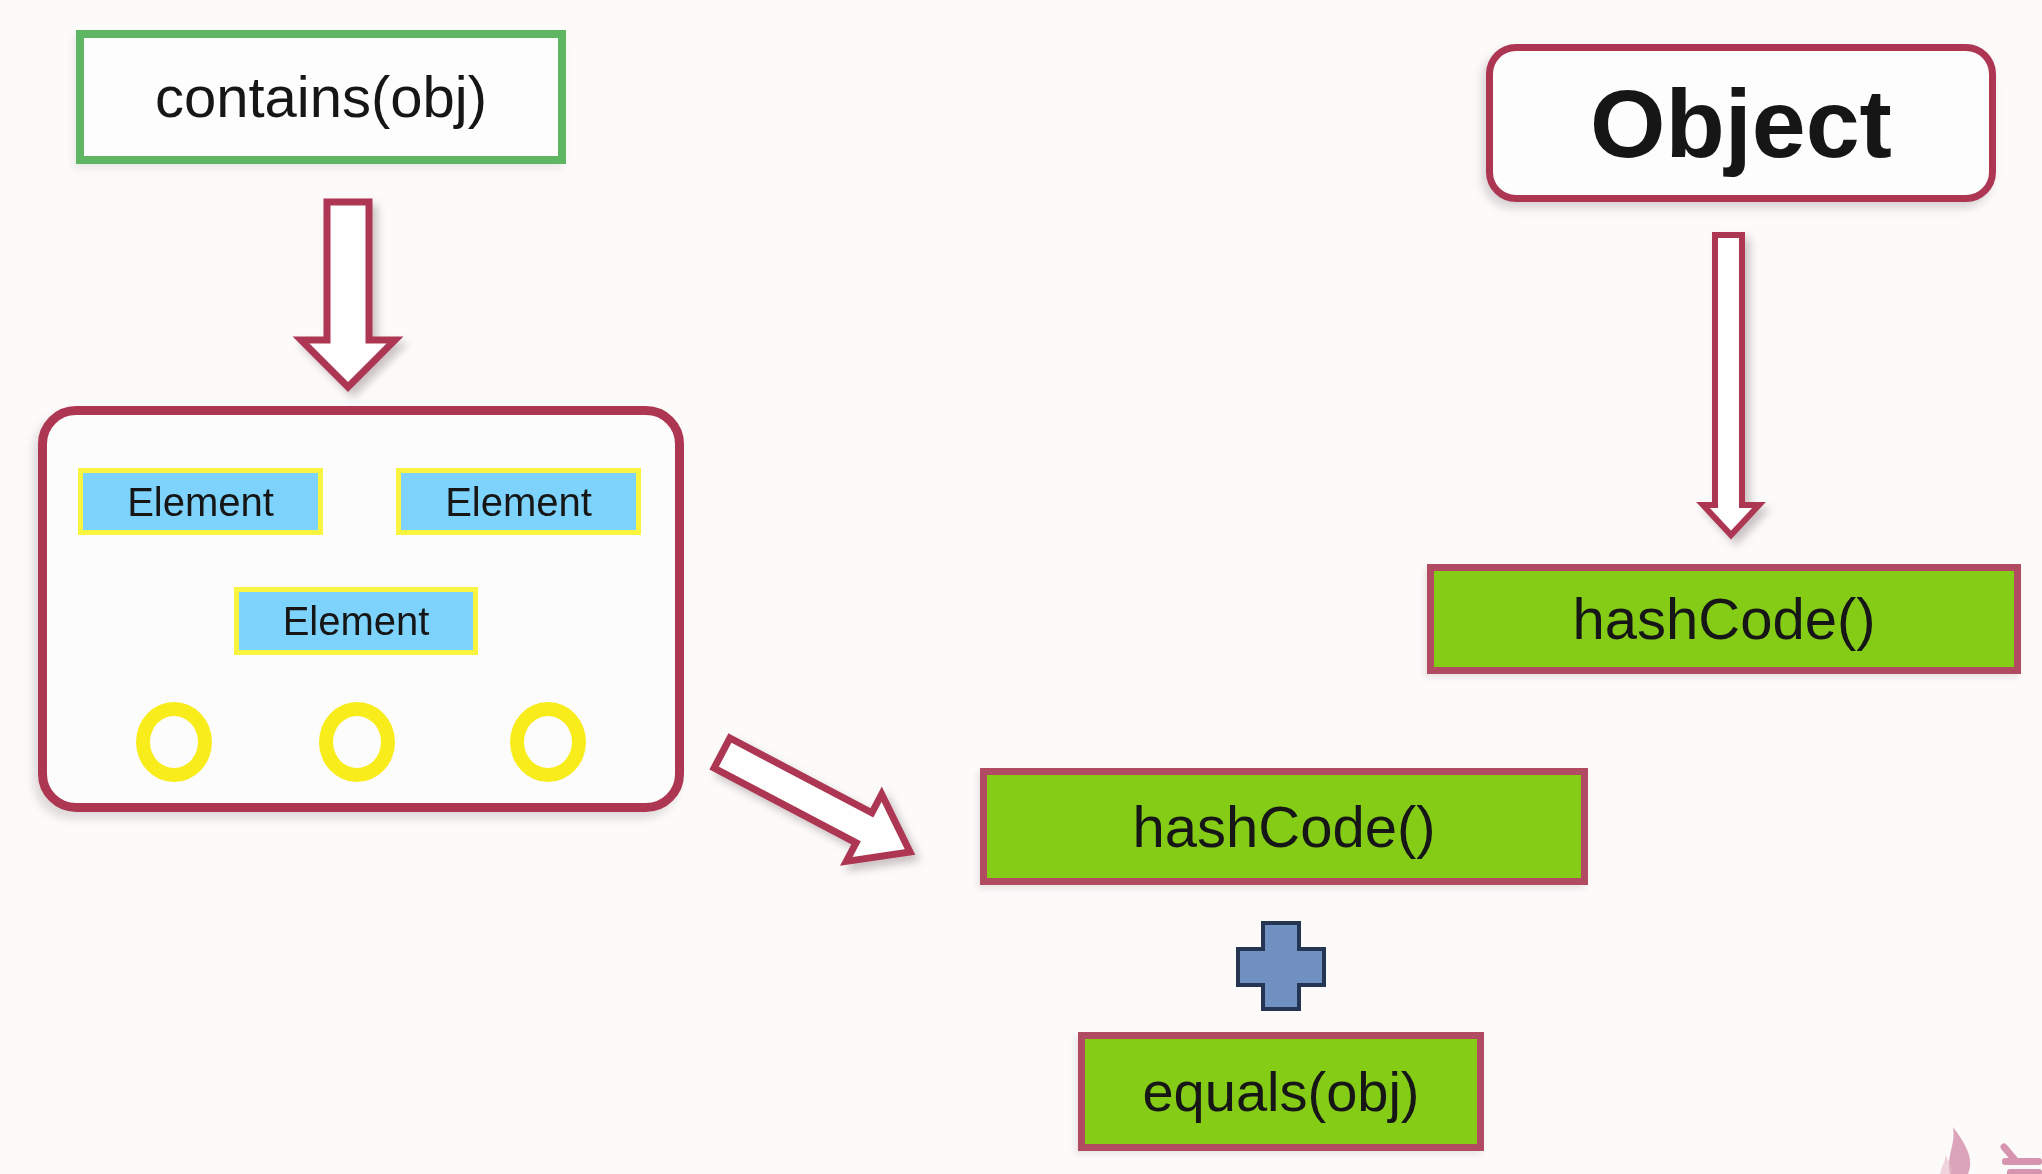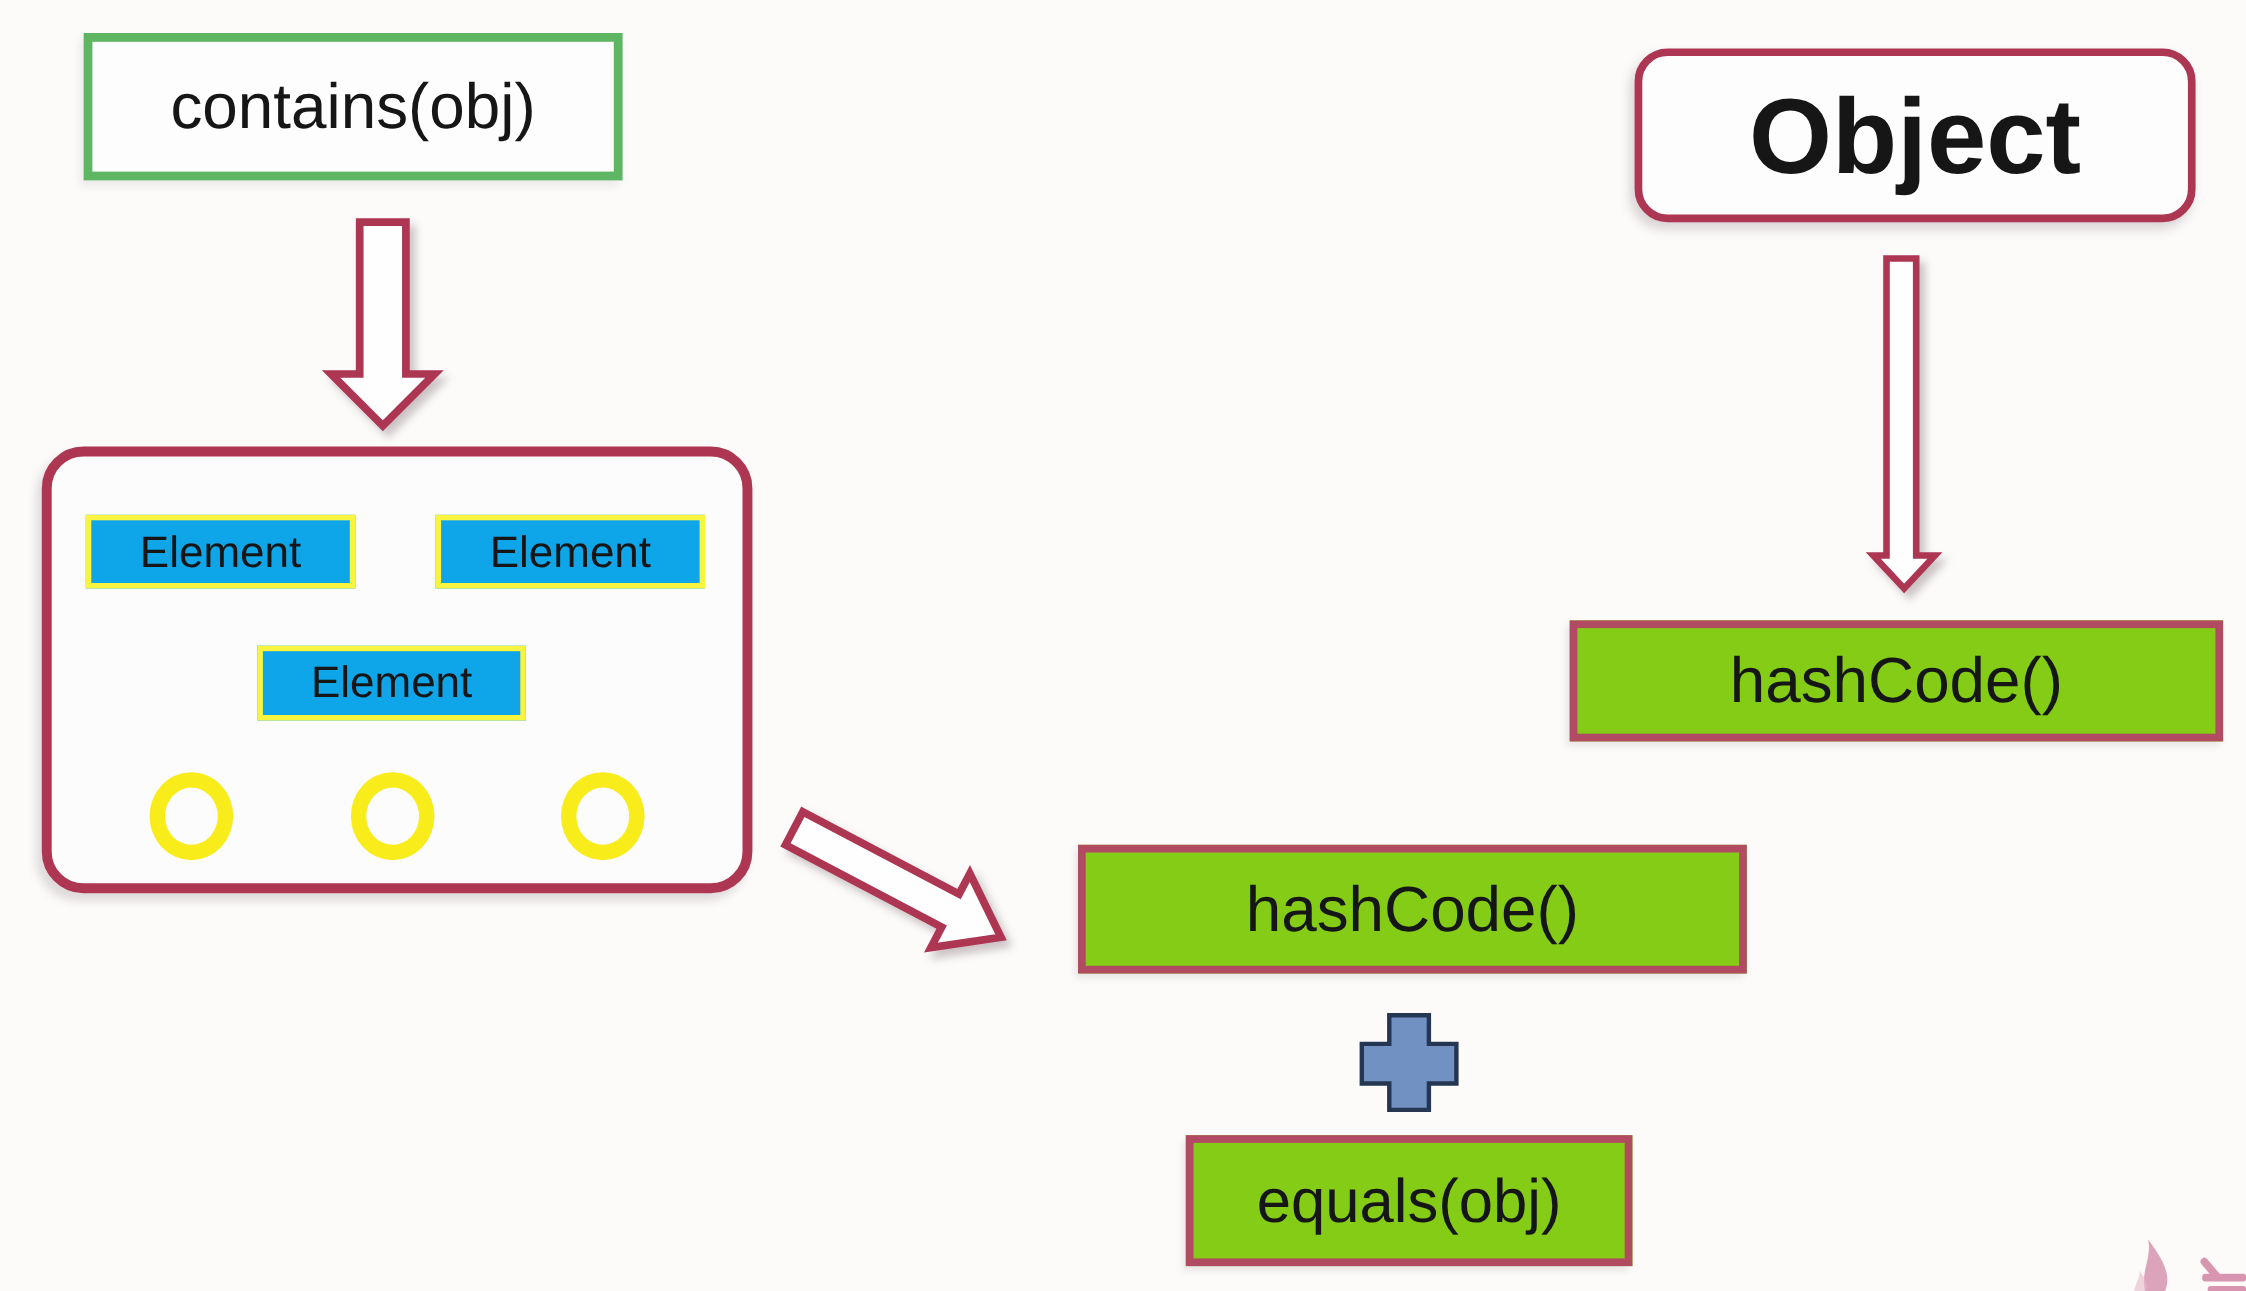--- a/index.html
+++ b/index.html
@@ -21,21 +21,21 @@
     box-shadow:-3px 5px 7px rgba(120,110,112,.12);
   }
   .collection-box{
     left:38px;top:406px;width:646px;height:406px;
     border:9px solid var(--crimson,#ad3653);
     border-radius:38px;background:#fdfcfc;
     box-shadow:-5px 7px 9px rgba(125,105,110,.22);
   }
   .element-box{
     border:5px solid var(--yellow,#f8f440);
-    font-size:40px;background:#0ea5e9;
+    font-size:40px;background:#7dd3fc;
   }
   .element-1{left:78px;top:468px;width:245px;height:67px;}
   .element-2{left:396px;top:468px;width:245px;height:67px;}
   .element-3{left:234px;top:587px;width:244px;height:68px;}
   .ring{
     width:76px;height:80px;border-radius:50%;
     border:14px solid var(--yellow2,#f8ec1a);background:transparent;
   }
   .ring-1{left:136px;top:702px;}
   .ring-2{left:319px;top:702px;}

